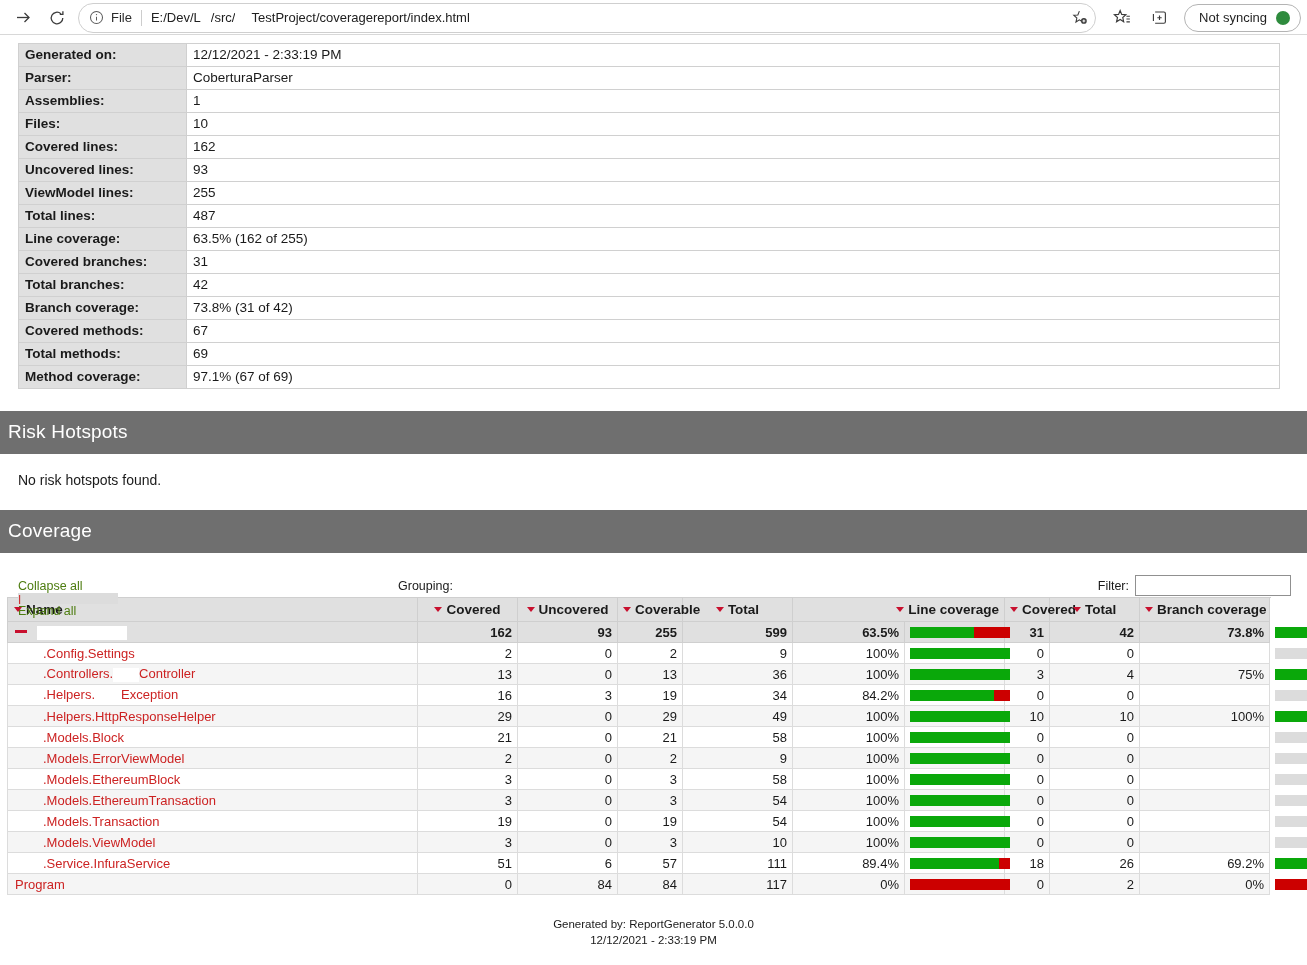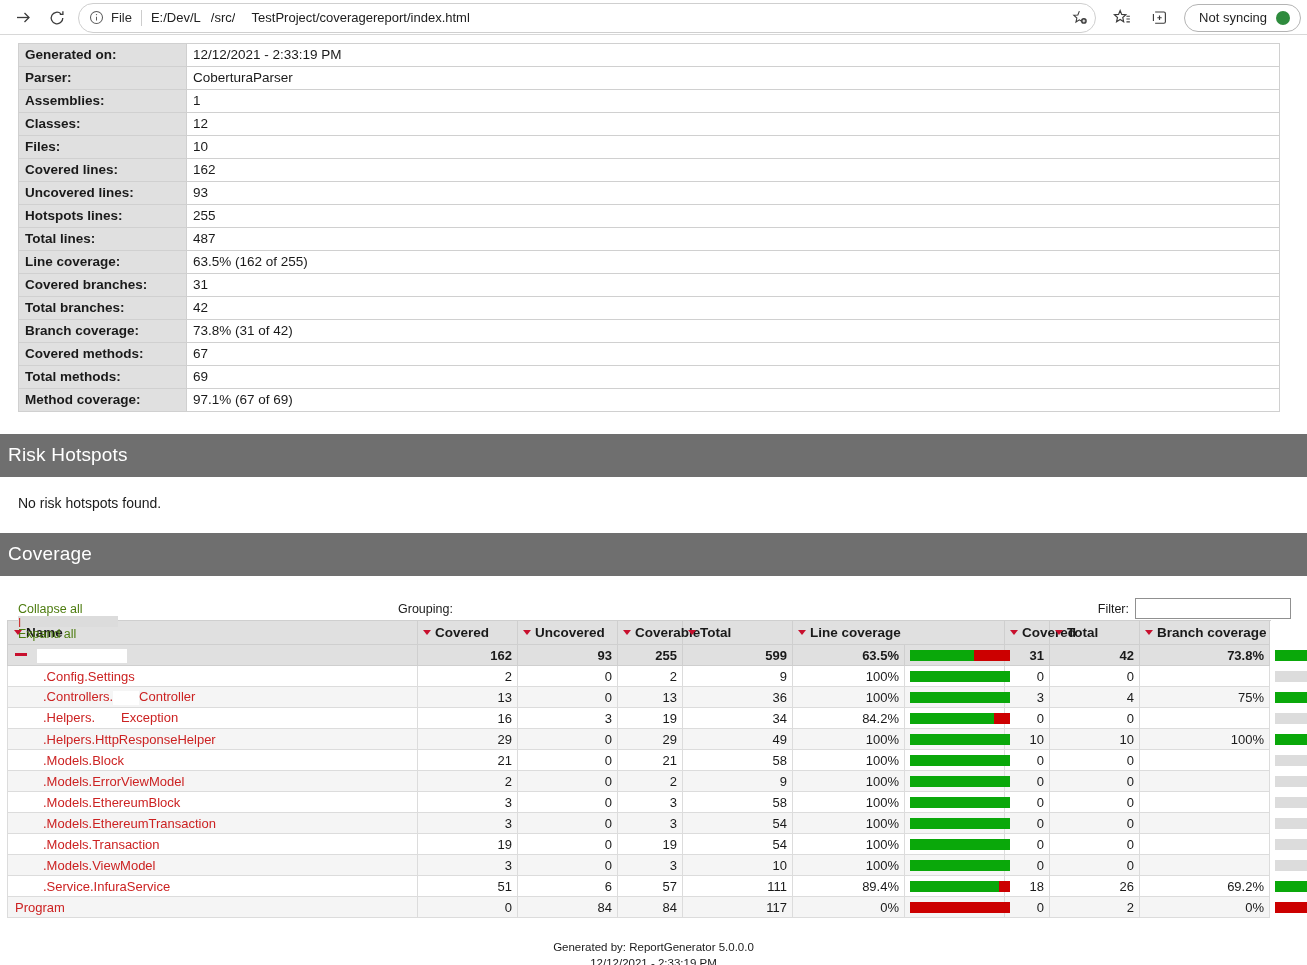--- a/index.html
+++ b/index.html
@@ -170,22 +170,22 @@
     background: #e0e0e0;
     border: 1px solid #cfcfcf;
     font-weight: bold;
     color: #1a1a1a;
     height: 24px;
     padding: 1px 5px;
     font-size: 13.5px;
     white-space: nowrap;
   }
   table.coverage th.th-name { text-align: left; padding-left: 6px; }
-  table.coverage th.th-num  { text-align: left; }
-  table.coverage th.th-cov  { text-align: left; }
+  table.coverage th.th-num  { text-align: center; }
+  table.coverage th.th-cov  { text-align: right; }
   .sortarrow {
     display: inline-block;
     width: 0; height: 0;
     border-left: 4.5px solid transparent;
     border-right: 4.5px solid transparent;
     border-top: 5px solid #c8102e;
     margin-right: 4px;
     vertical-align: middle;
     position: relative; top: -1px;
   }
@@ -312,37 +312,33 @@
           </tr>
           <tr>
             <td class="k">Parser:</td>
             <td class="v">CoberturaParser</td>
           </tr>
           <tr>
             <td class="k">Assemblies:</td>
             <td class="v">1</td>
           </tr>
           <tr>
-            <td class="k">Classes:</td>
-            <td class="v">12</td>
-          </tr>
-          <tr>
             <td class="k">Files:</td>
             <td class="v">10</td>
           </tr>
           <tr>
             <td class="k">Covered lines:</td>
             <td class="v">162</td>
           </tr>
           <tr>
             <td class="k">Uncovered lines:</td>
             <td class="v">93</td>
           </tr>
           <tr>
-            <td class="k">Hotspots lines:</td>
+            <td class="k">ViewModel lines:</td>
             <td class="v">255</td>
           </tr>
           <tr>
             <td class="k">Total lines:</td>
             <td class="v">487</td>
           </tr>
           <tr>
             <td class="k">Line coverage:</td>
             <td class="v">63.5% (162 of 255)</td>
           </tr>

